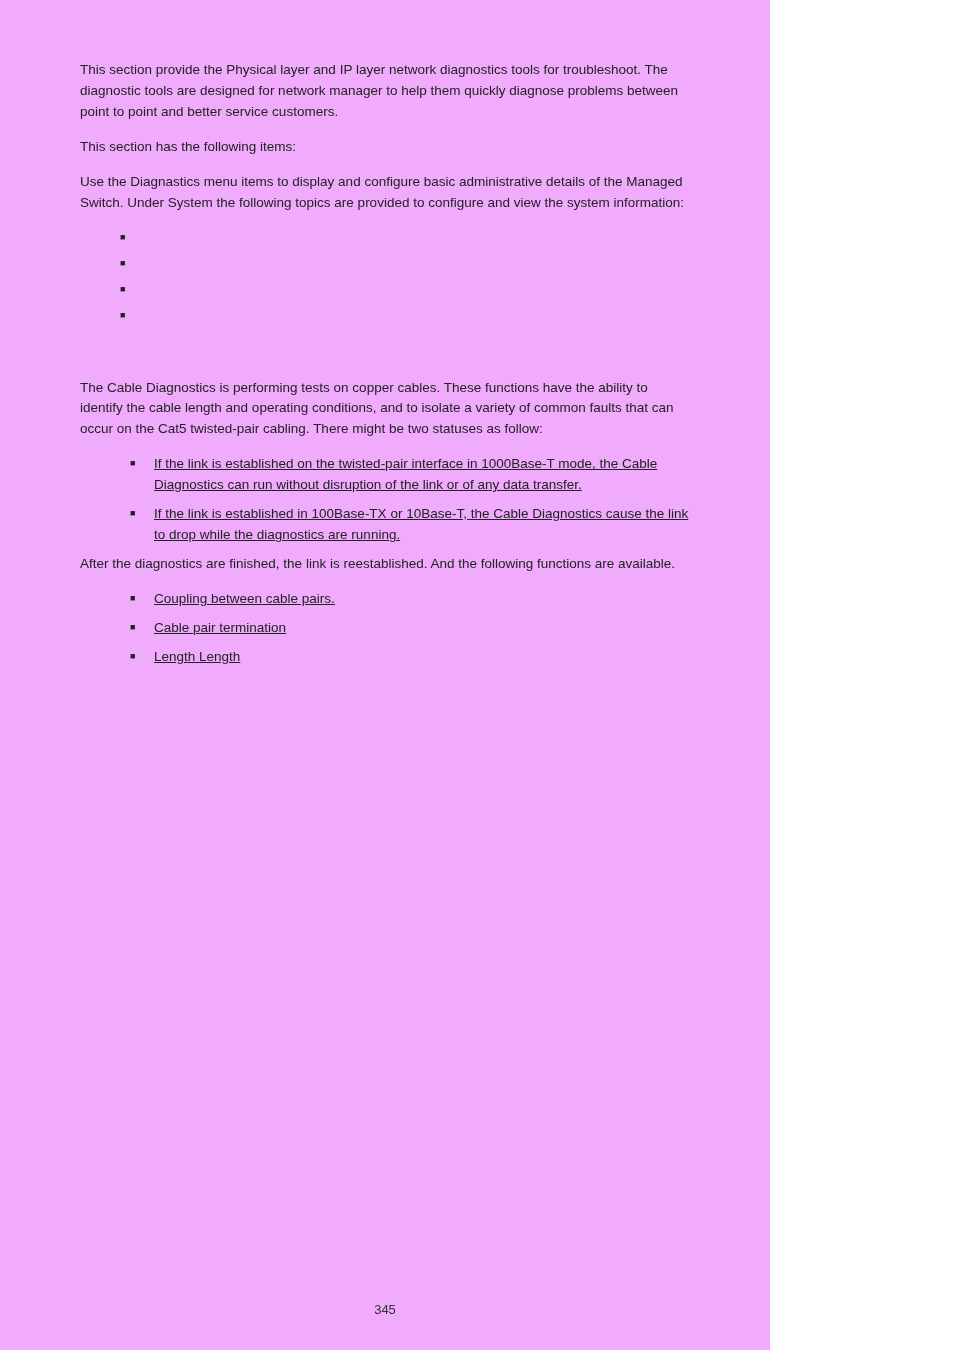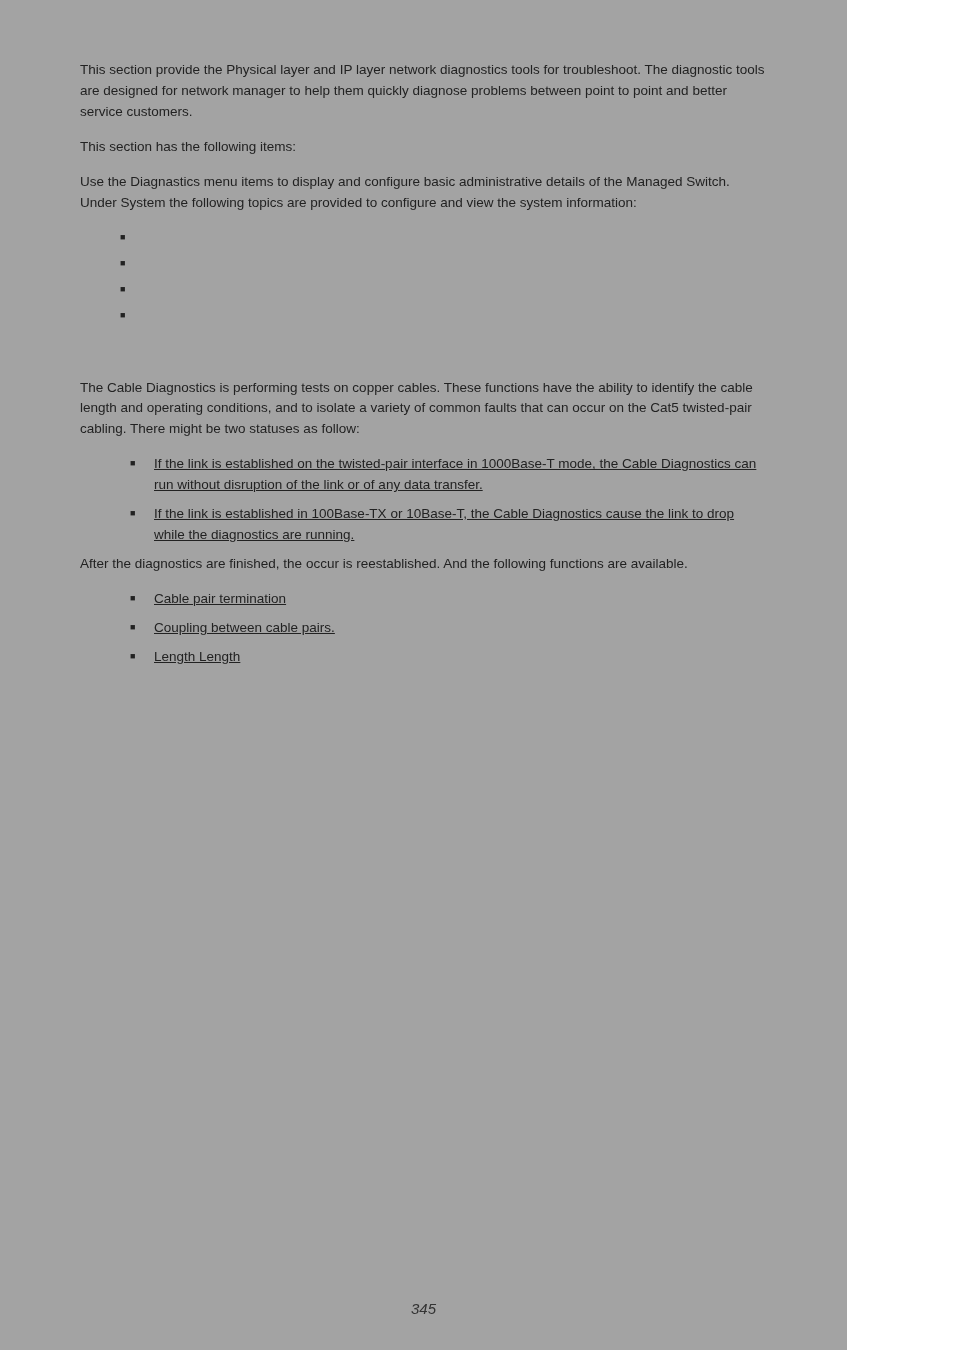--- a/index.html
+++ b/index.html
@@ -10,23 +10,23 @@
 
     body {
       background: #ffffff;
       font-family: Arial, Helvetica, sans-serif;
       font-size: 13.5px;
       color: #222222;
       line-height: 1.55;
     }
 
     .page {
-      width: 847px;
+      width: 770px;
       min-height: 1350px;
-      background: #a3a3a3;
+      background: #f0abfc;
       padding: 60px 80px 60px 80px;
       position: relative;
     }
 
     .paragraph {
       margin-bottom: 14px;
     }
 
     .large-gap {
       margin-bottom: 50px;
@@ -71,23 +71,22 @@
       font-size: 9px;
       top: 3px;
       color: #222;
     }
 
     .page-number {
       position: absolute;
       bottom: 30px;
       left: 50%;
       transform: translateX(-50%);
-      font-size: 15px;
+      font-size: 13px;
       color: #333;
-      font-style: italic;
     }
 
     .empty-bullet {
       height: 22px;
     }
   </style>
 </head>
 <body>
 
 <div class="page">
@@ -124,29 +123,29 @@
   <ul class="sub-bullet-list">
     <li>
       <span>If the link is established on the twisted-pair interface in 1000Base-T mode, the Cable Diagnostics can run without disruption of the link or of any data transfer.</span>
     </li>
     <li>
       <span>If the link is established in 100Base-TX or 10Base-T, the Cable Diagnostics cause the link to drop while the diagnostics are running.</span>
     </li>
   </ul>
 
   <div class="paragraph">
-    <span>After the diagnostics are finished, the occur is reestablished. And the following functions are available.</span>
+    <span>After the diagnostics are finished, the link is reestablished. And the following functions are available.</span>
   </div>
 
   <ul class="sub-bullet-list">
     <li>
-      <span>Cable pair termination</span>
+      <span>Coupling between cable pairs.</span>
     </li>
     <li>
-      <span>Coupling between cable pairs.</span>
+      <span>Cable pair termination</span>
     </li>
     <li>
       <span>Length Length</span>
     </li>
   </ul>
 
   <div class="page-number">345</div>
 </div>
 
 </body></html>

